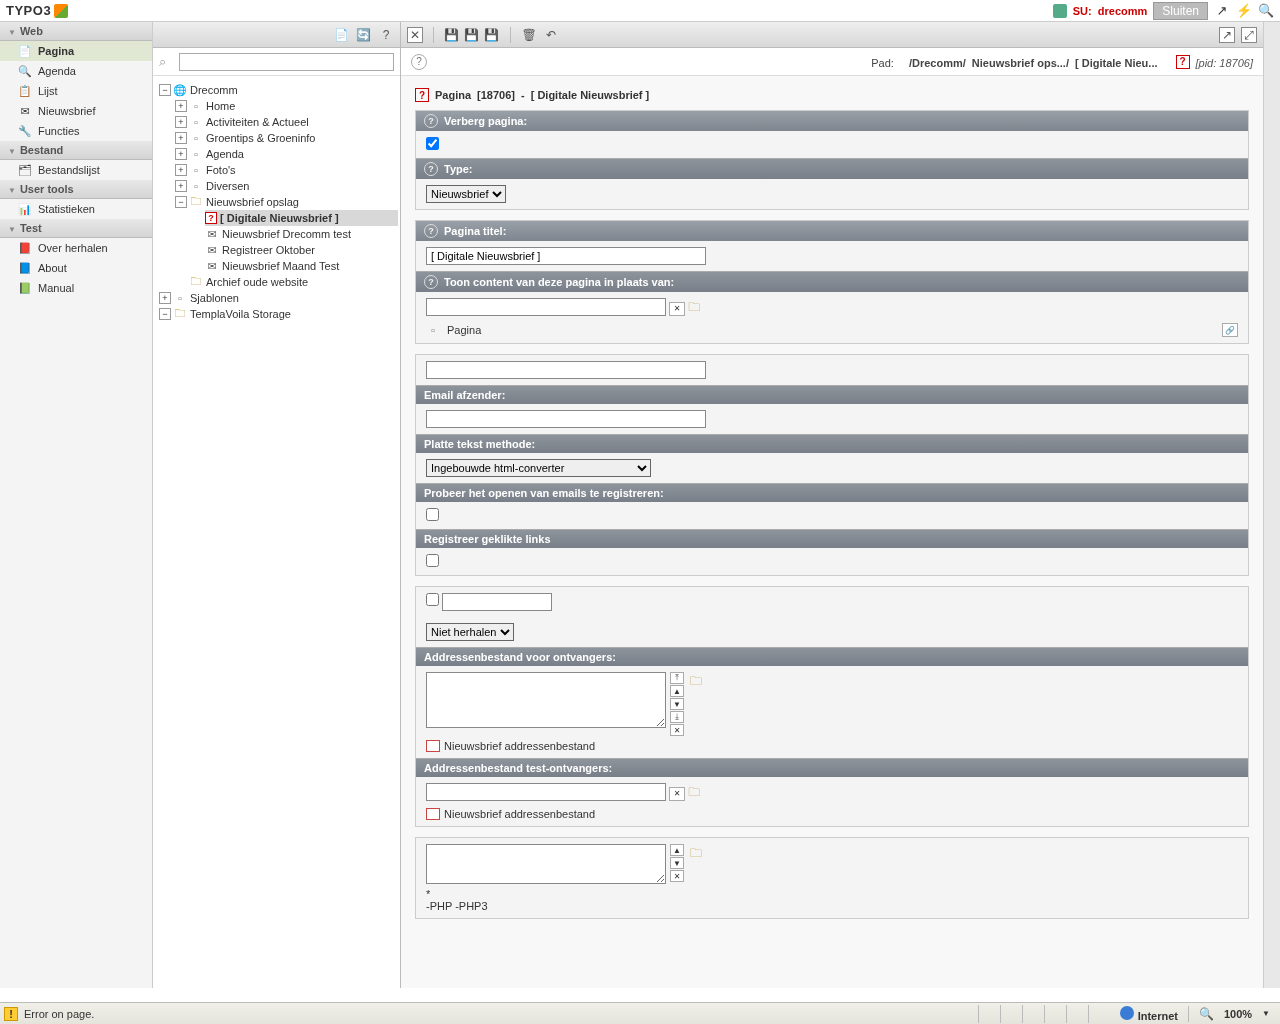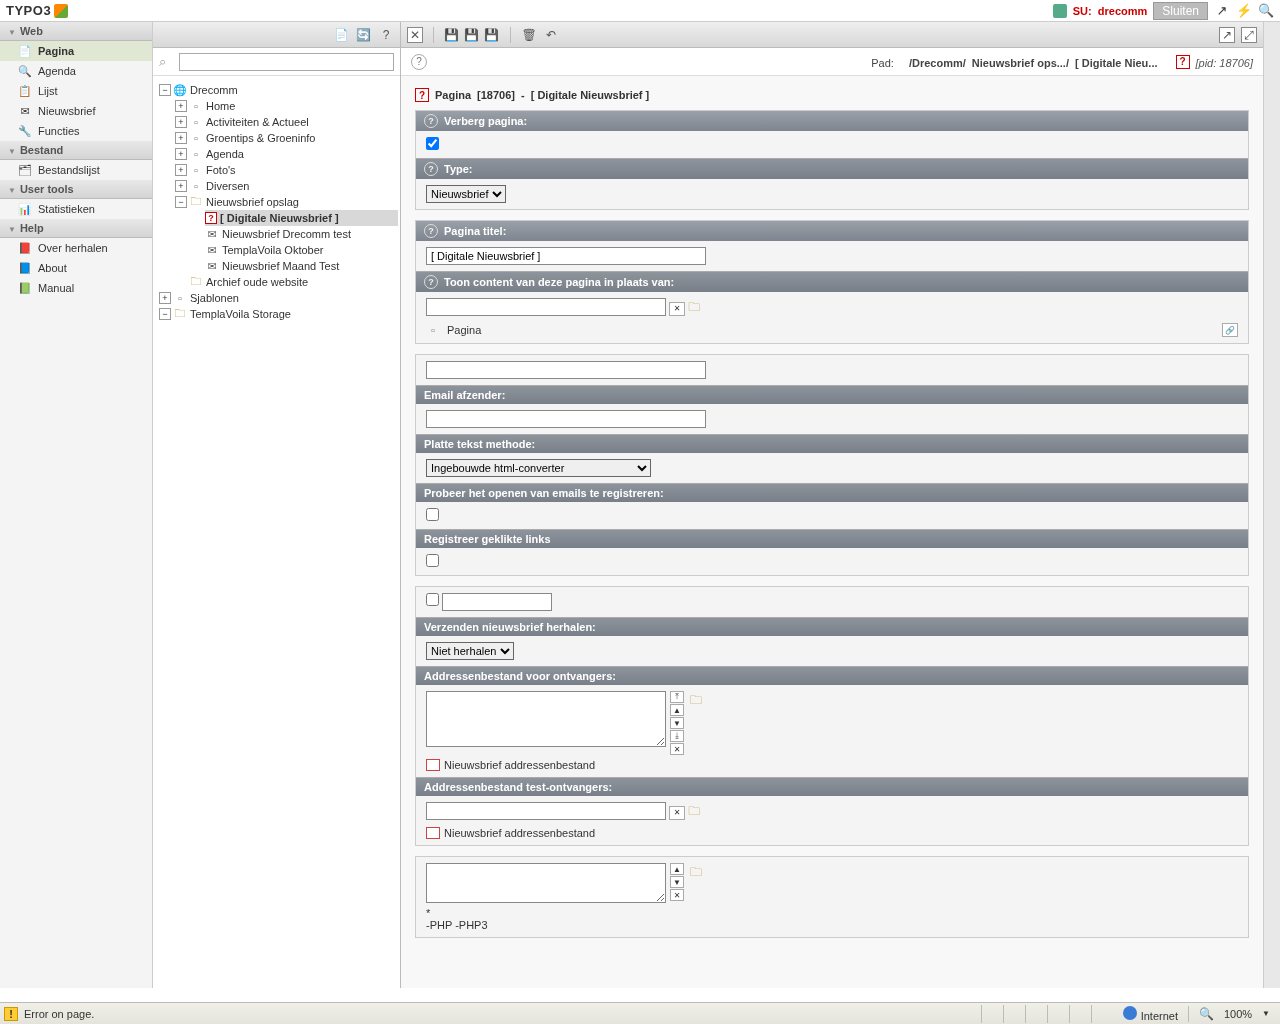--- a/index.html
+++ b/index.html
@@ -81,21 +81,21 @@
 
 .link-item { display:flex; align-items:center; gap:4px; margin-top:4px; font-size:11px; }
 .link-item .lk-ico { width:14px;height:12px;background:#fff;border:1px solid #c44; }
 
 
 .scroll-placeholder { width: 17px; background: #e8e8e8; border-left:1px solid #ccc; }
 
 
 .statusbar { position:absolute; bottom:0; left:0; right:0; height:22px; background: linear-gradient(#f0f0e8,#e4e4dc); border-top:1px solid #bbb; display:flex; align-items:center; font-size:11px; padding:0 4px; }
 .status-warn { width:14px;height:14px; background:#ffcc33; display:inline-flex; align-items:center; justify-content:center; font-weight:bold; margin-right:6px; border:1px solid #cc9900; }
-.statusbar .sb-right { margin-left:auto; display:flex; align-items:center; gap:10px; padding-right:6px; }
+.statusbar .sb-right { margin-left:auto; display:flex; align-items:center; gap:10px; padding-right:6px;font-weight:bold; }
 .globe { width:14px;height:14px;border-radius:50%;background:#3a7bd5;display:inline-block; margin-right:4px; }
 .zoom-ico { font-size:12px; color:#556; }
 .sb-sep { width:1px; height:16px; background:#bbb; }
 .sb-cells { display:flex; gap:0; }
 .sb-cell { width:22px; height:18px; border-left:1px solid #bbb; }
 
 .mt4 { margin-top:4px; }
 </style>
 </head>
 <body>
@@ -145,21 +145,21 @@
         <span class="mi-ico">🗂</span>
         <span>Bestandslijst</span>
       </div>
 
     <div class="mod-header">User tools</div>
     <div class="mod-item">
         <span class="mi-ico">📊</span>
         <span>Statistieken</span>
       </div>
 
-    <div class="mod-header">Help</div>
+    <div class="mod-header">Test</div>
     <div class="mod-item">
         <span class="mi-ico">📕</span>
         <span>Over herhalen</span>
       </div>
     <div class="mod-item">
         <span class="mi-ico">📘</span>
         <span>About</span>
       </div>
     <div class="mod-item">
         <span class="mi-ico">📗</span>
@@ -224,21 +224,21 @@
             <div class="tree-row selected">
                 <span class="pg-ico ico-ques">?</span>
                 <span>[ Digitale Nieuwsbrief ]</span>
               </div>
             <div class="tree-row">
                 <span class="pg-ico ico-mail">✉</span>
                 <span>Nieuwsbrief Drecomm test</span>
               </div>
             <div class="tree-row">
                 <span class="pg-ico ico-mail">✉</span>
-                <span>TemplaVoila Oktober</span>
+                <span>Registreer Oktober</span>
               </div>
             <div class="tree-row">
                 <span class="pg-ico ico-mail">✉</span>
                 <span>Nieuwsbrief Maand Test</span>
               </div>
           </div>
           <div class="tree-row">
               <span class="pm-empty"></span>
               <span class="pg-ico ico-folder">🗀</span>
               <span>Archief oude website</span>
@@ -350,23 +350,20 @@
             <span>Registreer geklikte links</span>
           </div>
         <div class="field-body"><input type="checkbox" style=""></div>
       </div>
 
       <div class="field-block">
         <div class="field-body">
           <input type="checkbox" style="">
           <input type="text" style="width: 110px;">
         </div>
-        <div class="subfield-head">
-            <span>Verzenden nieuwsbrief herhalen:</span>
-          </div>
         <div class="field-body"><select><option>Niet herhalen</option></select></div>
         <div class="subfield-head">
             <span>Addressenbestand voor ontvangers:</span>
           </div>
         <div class="field-body">
           <div style="display:flex; align-items:flex-start;">
             <textarea style="width: 240px; height: 56px;"></textarea>
             <div class="a-icons">
               <span>⤒</span>
               <span>▲</span>

